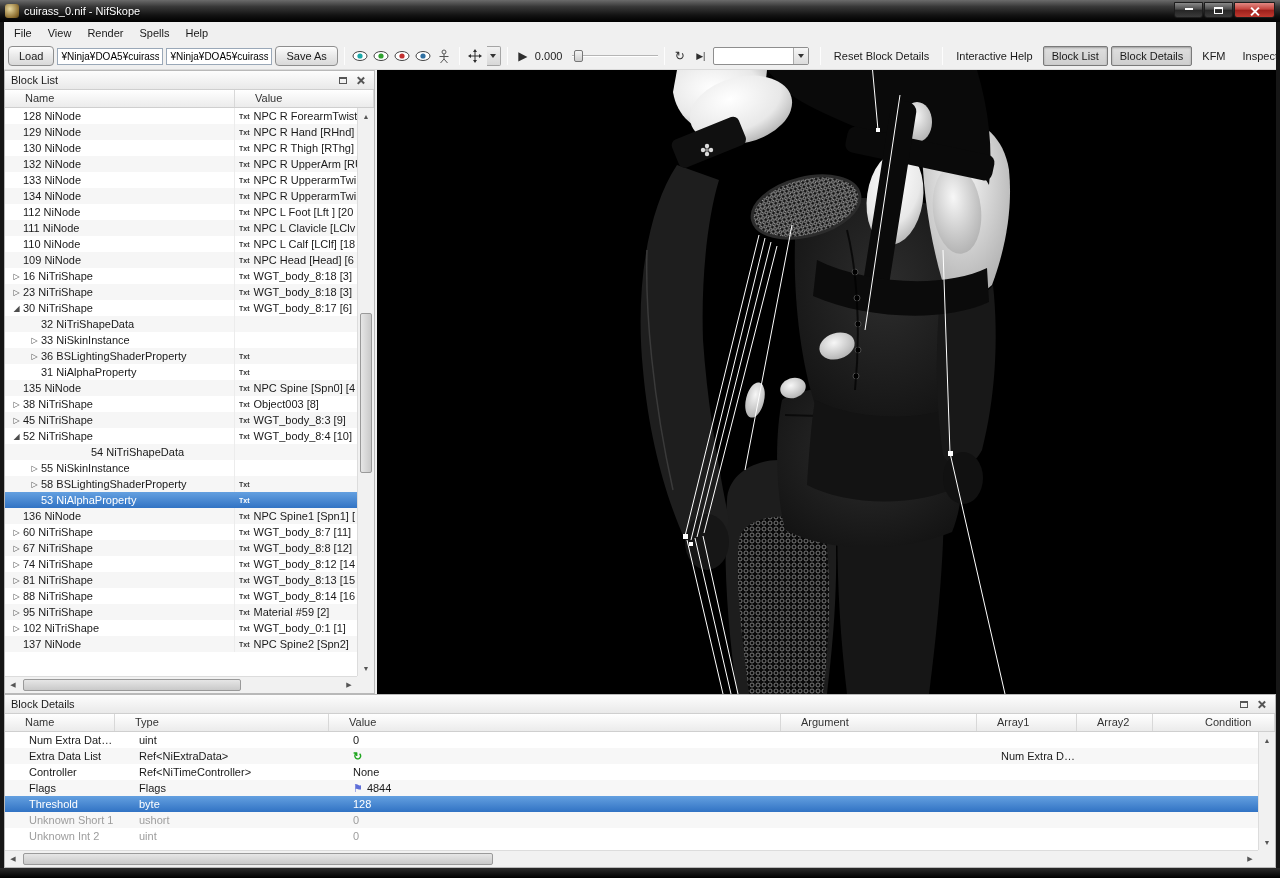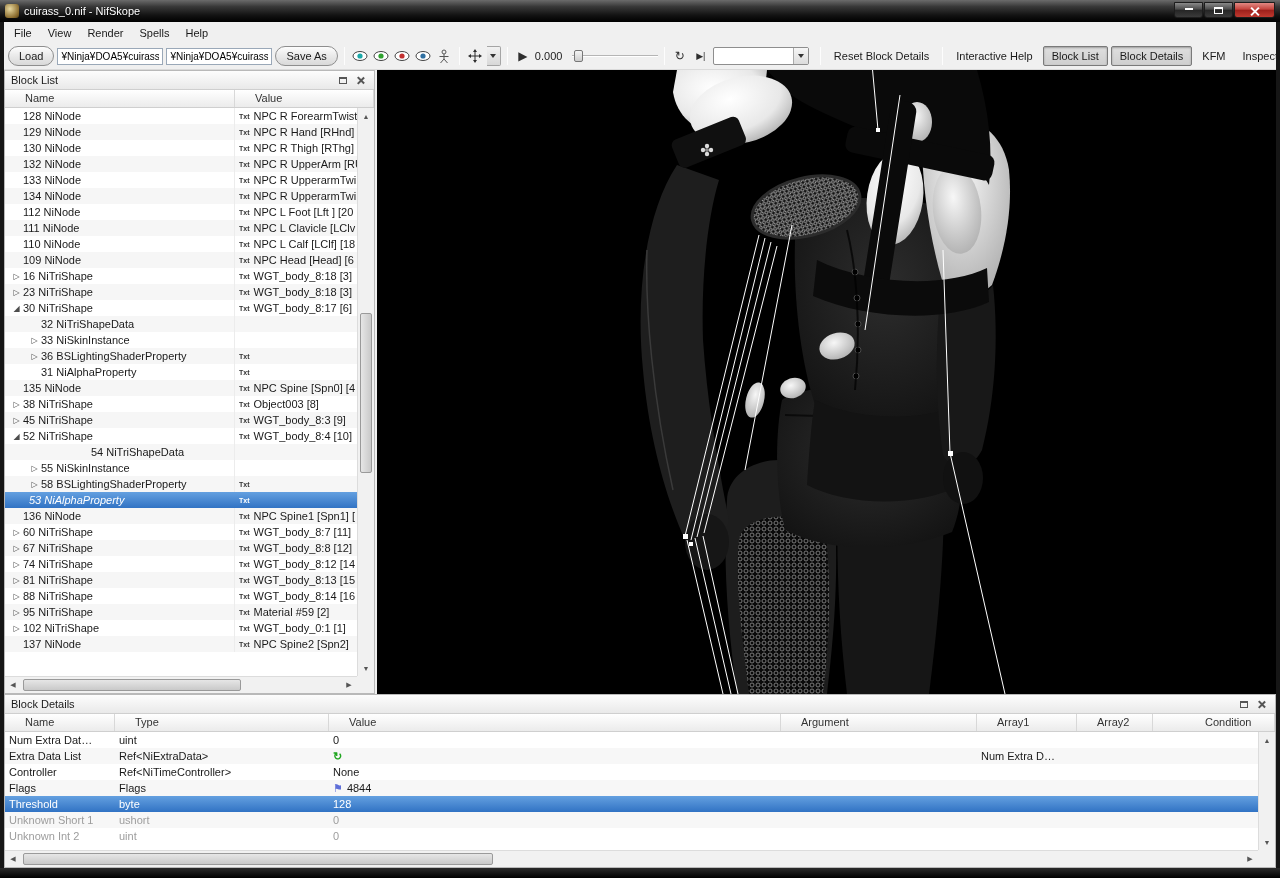--- a/index.html
+++ b/index.html
@@ -44,21 +44,21 @@
     background: linear-gradient(#2a2a2a, #000); }
 
   
   #menubar { position: absolute; left: 0; top: 0; width: 100%; height: 21px;
     display: flex; align-items: center; padding-left: 2px; }
   .menu-item { padding: 3px 8px; }
   #toolbar { position: absolute; left: 0; top: 21px; width: 100%; height: 27px;
     display: flex; align-items: center; padding: 0 4px; gap: 3px; border-bottom: 1px solid #dadada; }
   .tb-sep { width: 1px; height: 18px; background: #c4c4c4; border-right: 1px solid #fdfdfd; margin: 0 3px; flex: none; }
   .btn {
-    height: 20px; padding: 0 10px; border: 1px solid #8e8e8e; border-radius: 10px;
+    height: 20px; padding: 0 10px; border: 1px solid #8e8e8e; border-radius: 4px;
     background: linear-gradient(#fdfdfd, #ebebeb 45%, #d9d9d9);
     display: inline-flex; align-items: center; font-size: 11px; flex: none;
   }
   .field { height: 17px; width: 106px; border: 1px solid #9aa8b8; background: #fff;
     font-size: 10px; padding: 0 3px; font-family: "Liberation Sans", sans-serif; flex: none; }
   .tb-icon { width: 18px; height: 18px; display: inline-flex; align-items: center; justify-content: center; flex: none; }
   .toggle {
     height: 20px; padding: 0 8px; border: 1px solid #7a7a7a; border-radius: 2px;
     background: linear-gradient(#dfdfdf, #cfcfcf); box-shadow: inset 0 1px 2px rgba(0,0,0,.3);
     display: inline-flex; align-items: center; flex: none;
@@ -126,21 +126,21 @@
   
   #viewport { position: absolute; left: 373px; top: 48px; width: 899px; height: 624px; background: #000; overflow: hidden; }
 
   
   #details { left: 0; top: 672px; width: 1272px; height: 174px; }
   #dt-rows { position: absolute; left: 0; top: 37px; right: 17px; bottom: 17px; background: #fff; overflow: hidden; }
   .dt-row { height: 16px; display: flex; align-items: center; }
   .dt-row:nth-child(even) { background: #f7f7f7; }
   .dt-row.selected { background: linear-gradient(#64a0e0, #3173c4); color: #fff; }
   .dt-row.disabled { color: #9d9d9d; }
-  .dt-cell { padding: 0 4px; overflow: hidden; white-space: nowrap; height: 100%; display: flex; align-items: center; }
+  .dt-cell { padding: 0 24px; overflow: hidden; white-space: nowrap; height: 100%; display: flex; align-items: center; }
   .c-name { width: 110px; flex: none; }
   .c-type { width: 214px; flex: none; }
   .c-value { width: 452px; flex: none; }
   .c-arg { width: 196px; flex: none; }
   .c-a1 { width: 100px; flex: none; }
   .c-a2 { width: 76px; flex: none; }
   .c-cond { flex: 1; margin-left: 32px; }
   .icon-refresh { color: #1fa51f; font-weight: bold; font-size: 11px; margin-right: 4px; }
   .icon-flag { color: #5f6fd8; font-size: 11px; margin-right: 4px; }
   .dt-vscroll { position: absolute; right: 0; top: 37px; bottom: 17px; width: 17px; background: #f1f1f1; border-left: 1px solid #dcdcdc; }
@@ -502,21 +502,21 @@
             <div class="bl-name" style="padding-left: 23px;">
               <span class="tree-arrow">▷</span>
               <span>58 BSLightingShaderProperty</span>
             </div>
             <div class="bl-value">
               <span class="txt-badge">Txt</span>
               <span></span>
             </div>
           </div>
           <div class="bl-row selected">
-            <div class="bl-name" style="padding-left: 11px; font-style: italic;">
+            <div class="bl-name" style="padding-left: 23px;">
               <span class="tree-arrow"></span>
               <span>53 NiAlphaProperty</span>
             </div>
             <div class="bl-value">
               <span class="txt-badge">Txt</span>
               <span></span>
             </div>
           </div>
           <div class="bl-row">
             <div class="bl-name" style="padding-left: 5px;">

